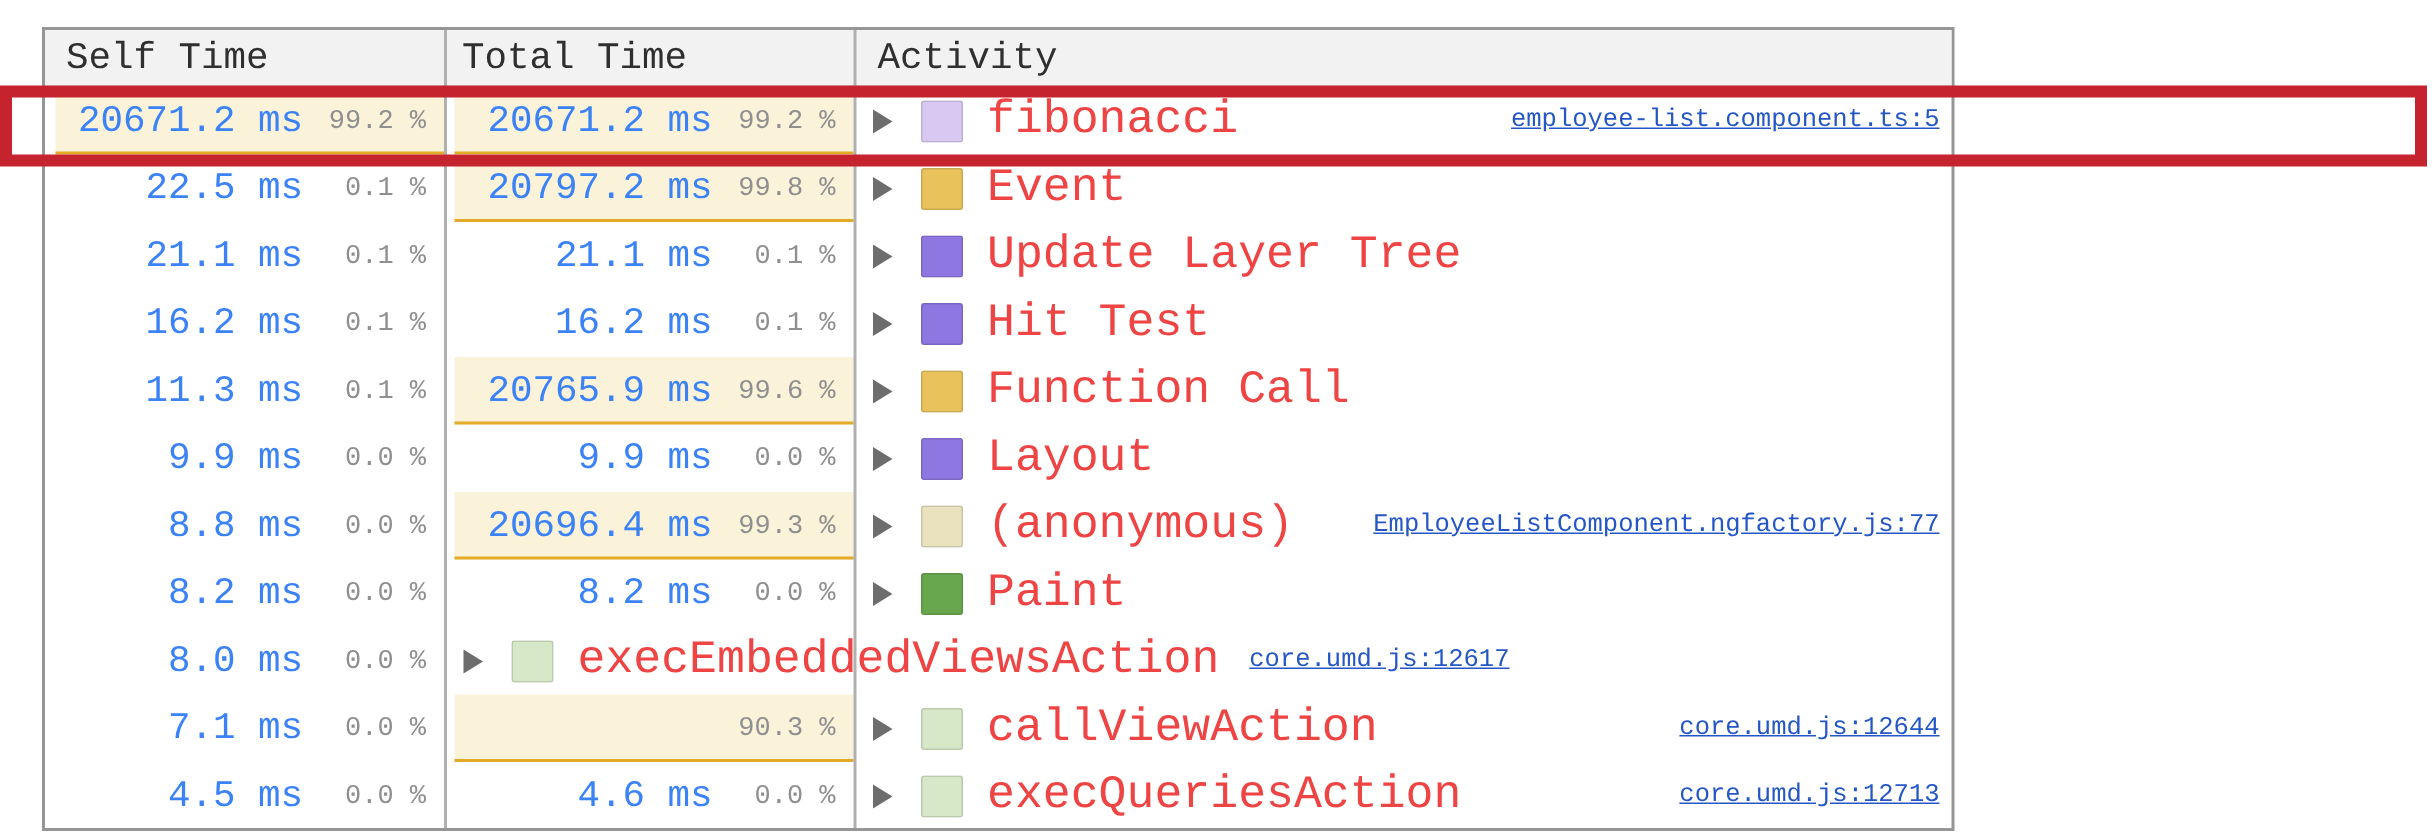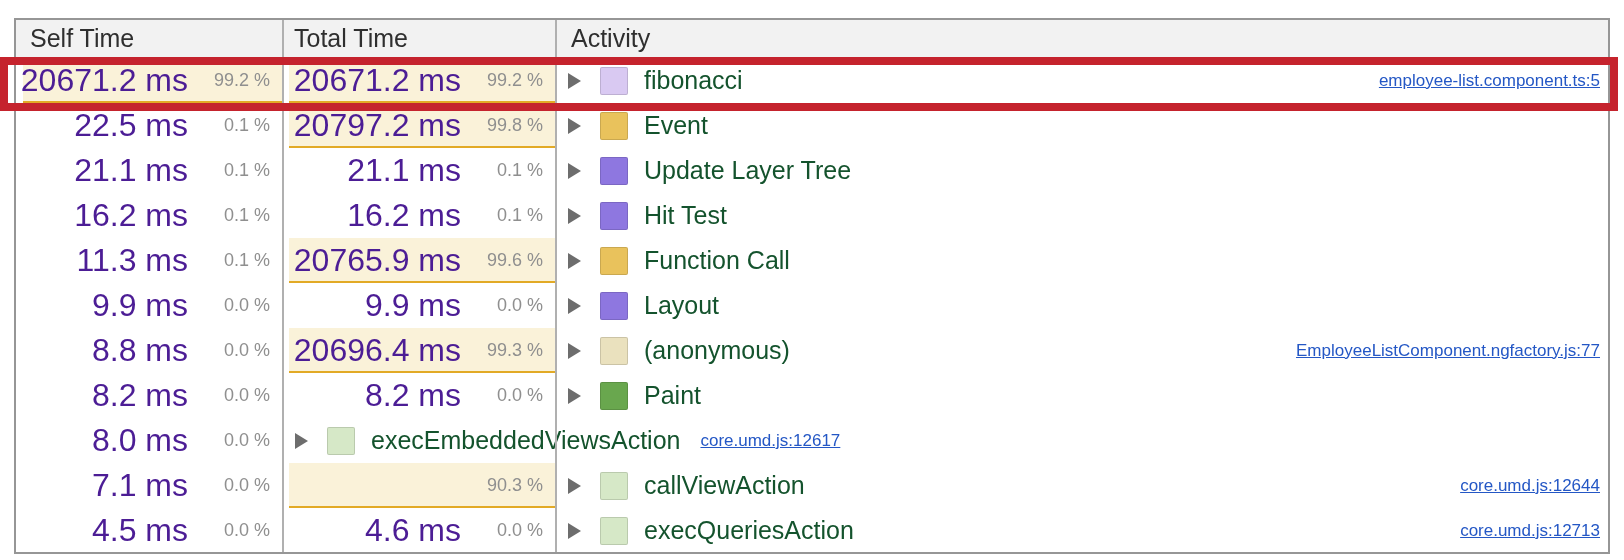--- a/index.html
+++ b/index.html
@@ -2,22 +2,22 @@
 <html style="--hl-bg: #faf2d9; --hl-line: #e2aa26; --red: #c5232d; --link-color: #2457c5;"><head>
 <meta charset="utf-8">
 <style>
   * { box-sizing: border-box; }
   html,body { margin:0; padding:0; }
   body {
     width:1624px; height:560px; position:relative; background:#fff;
     font-family:"Liberation Sans", sans-serif; overflow:hidden;
   }
   .grid {
-    position:absolute; left:14px; top:18px; width:1596px; height:536px;
-    border:2px solid #969696; background:#fff; position:absolute;
+    position:absolute; left:28px; top:18px; width:1275px; height:536px;
+    border:2px solid #969696; background:#fff; position:absolute;font-family:Liberation Mono, monospace;
   }
   .grid-inner { position:relative; width:100%; height:100%; }
   .col-sep { position:absolute; top:0; bottom:0; width:2px; background:#b0b0b0; z-index:2; }
   .col-sep.sep1 { left:266px; }
   .col-sep.sep2 { left:539px; }
   .header-row {
     display:grid; grid-template-columns:266px 273px 1fr; height:38px;
     background:#f2f2f2; border-bottom:1px solid #dcdcdc; align-items:center;
   }
   .header-cell { font-size:25px; color:#2f2f2f; }
@@ -27,37 +27,37 @@
   .rows {}
   .row { display:grid; grid-template-columns:266px 273px 1fr; height:45px; }
   .cell-num {
     position:relative; display:flex; align-items:center; justify-content:flex-end;
     padding-right:12px;
   }
   .cell-num.hl::before {
     content:""; position:absolute; top:0; left:7px; right:0; bottom:0;
     background:var(--hl-bg); border-bottom:2px solid var(--hl-line);
   }
-  .val { position:relative; z-index:1; font-size:32px; color:#4c1d95; }
+  .val { position:relative; z-index:1; font-size:25px; color:#3b82f6;margin-left:12px; }
   .pct { position:relative; z-index:1; font-size:18px; color:#8f8f8f; width:82px; text-align:right; }
   .cell-activity { display:flex; align-items:center; padding-left:6px; min-width:0; }
   .tri {
     width:0; height:0; border-left:13px solid #6d6d6d;
     border-top:8px solid transparent; border-bottom:8px solid transparent;
     margin-left:7px; flex:0 0 auto; cursor:pointer;
   }
   .evt-icon {
     width:28px; height:28px; border-radius:2px; margin-left:19px; margin-right:16px;
     border:1px solid rgba(0,0,0,0.13); flex:0 0 auto;
   }
   .evt-icon.patterned {
     background-image:radial-gradient(rgba(255,255,255,0.9) 1.5px, transparent 1.6px);
     background-size:6px 6px;
   }
-  .act-label { font-size:25px; color:#14532d; white-space:nowrap; }
+  .act-label { font-size:31px; color:#ef4444; white-space:nowrap; }
   .src-link {
     margin-left:auto; padding-left:20px; padding-right:8px; font-size:17px;
     color:var(--link-color); text-decoration:underline; cursor:pointer; white-space:nowrap;
   }
   .red-box {
     position:absolute; left:0; top:57px; width:1618px; height:54px;
     border:8px solid var(--red); z-index:6; pointer-events:none; background:transparent;
   }
 </style>
 </head>

